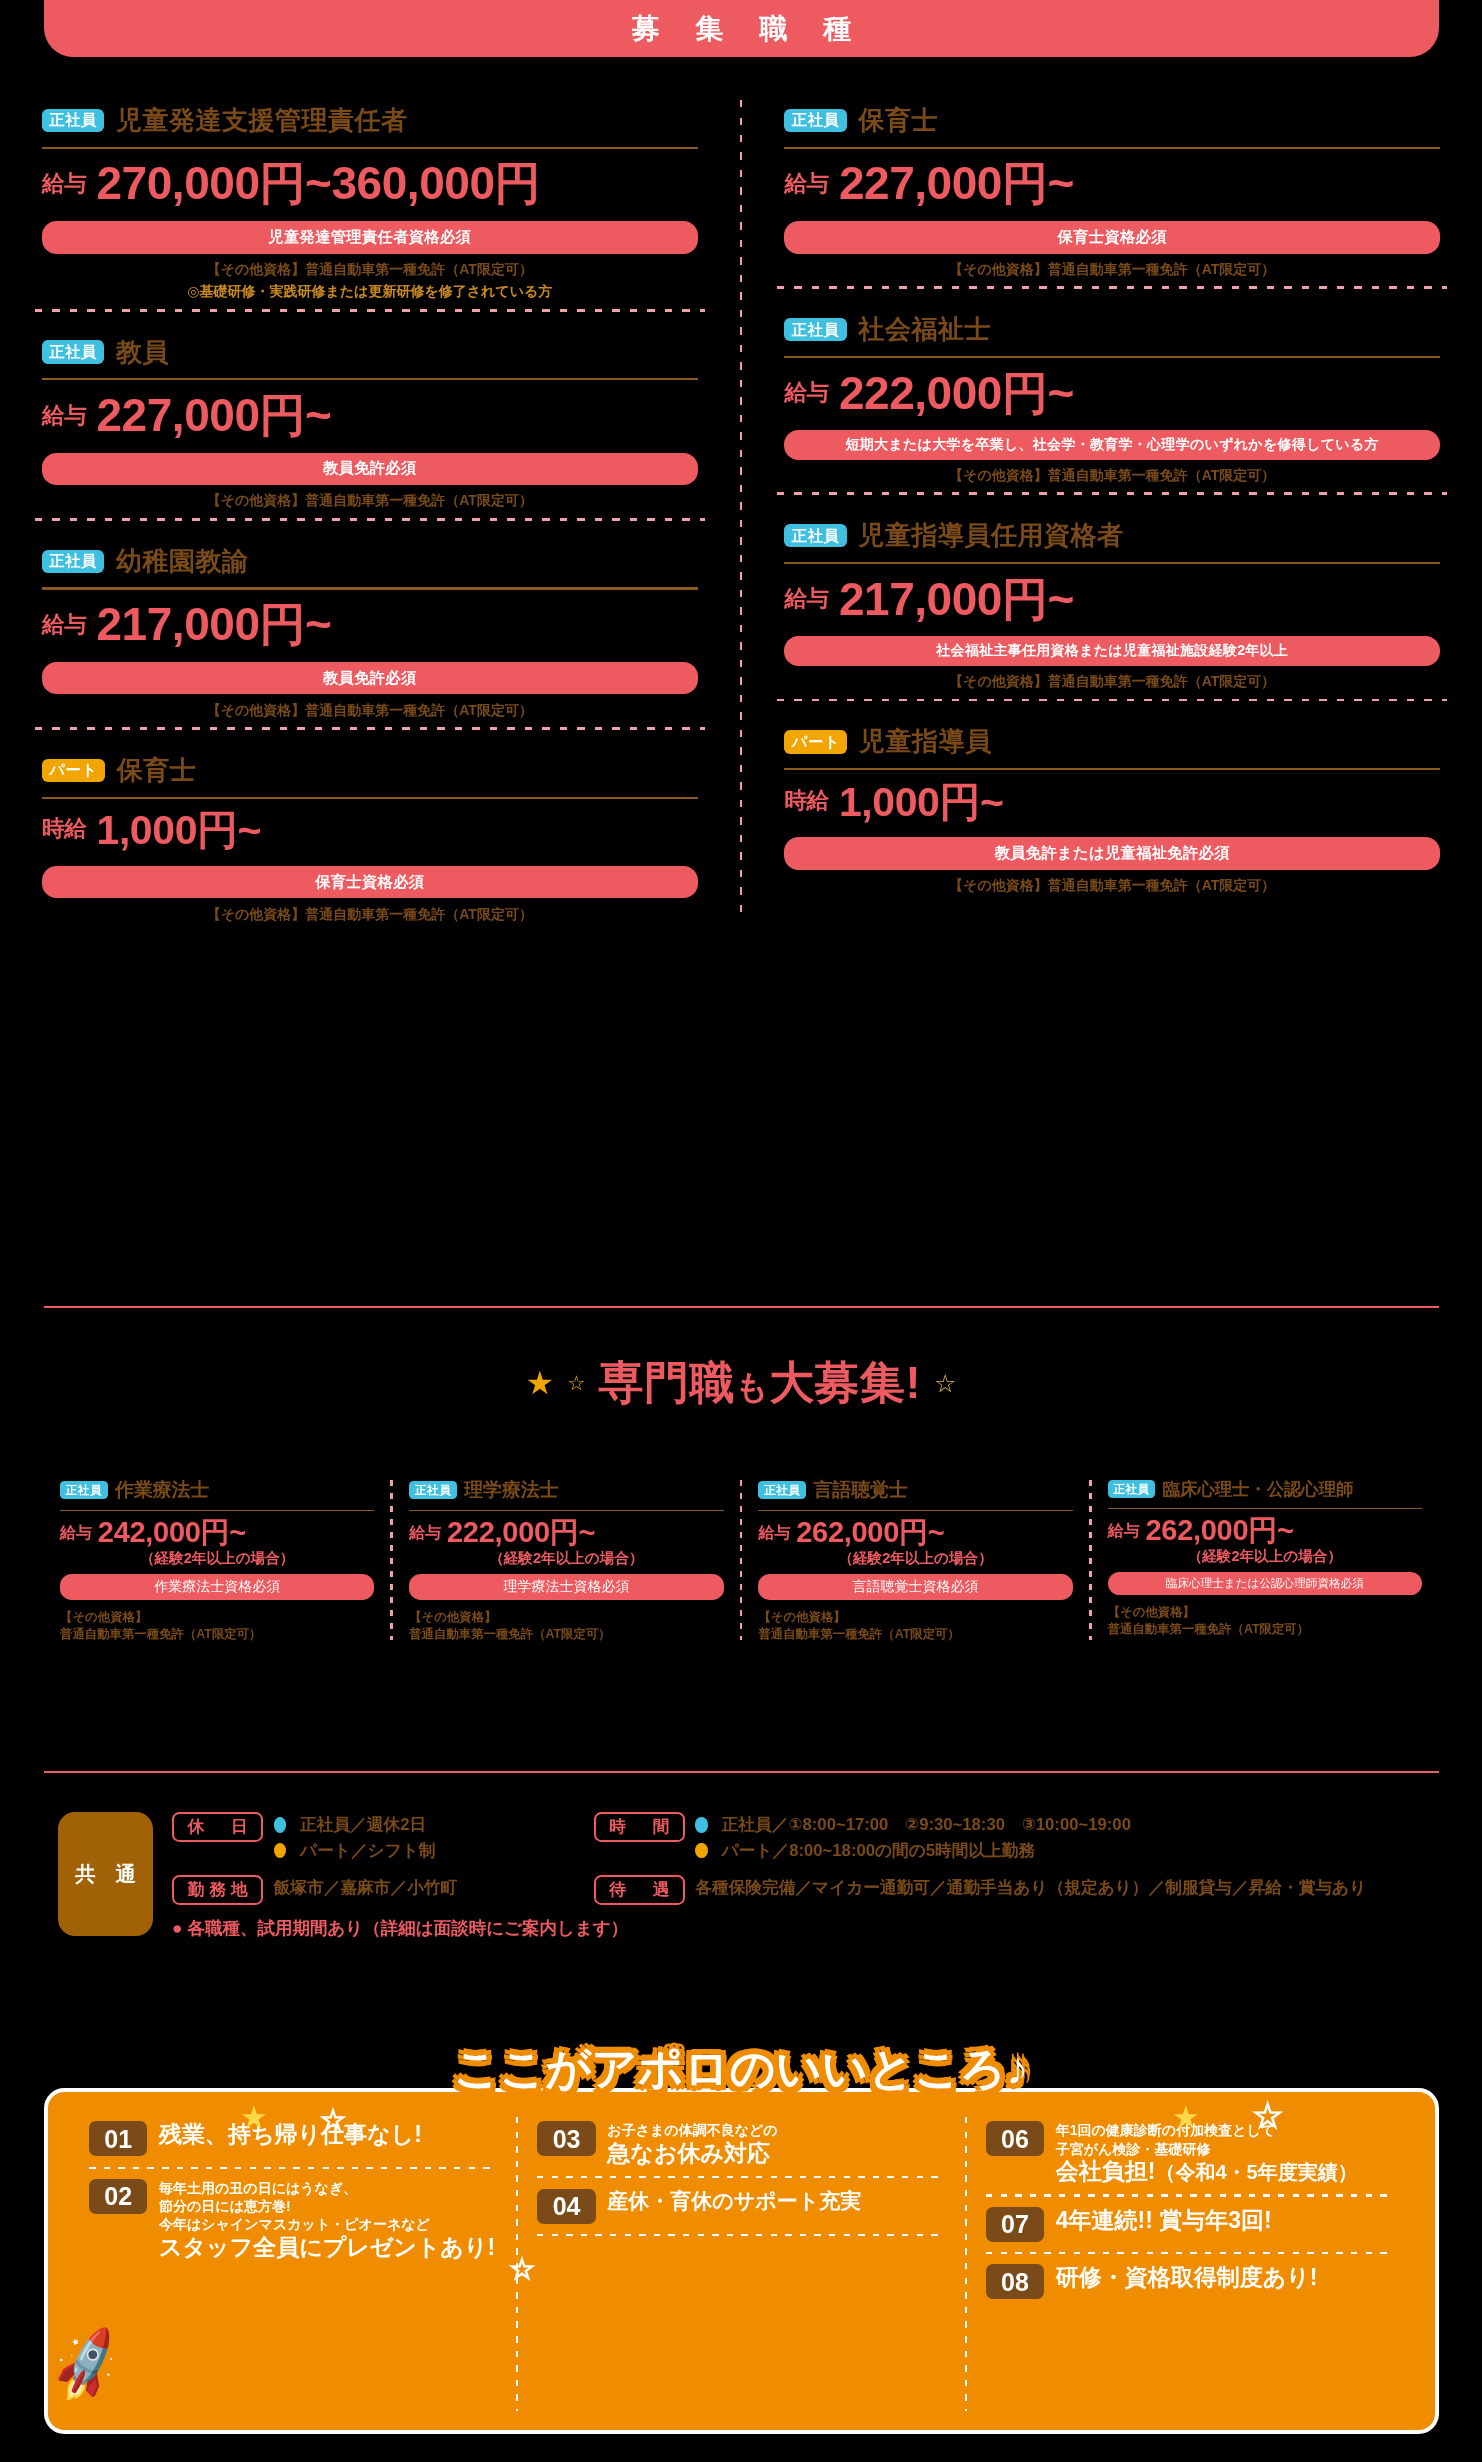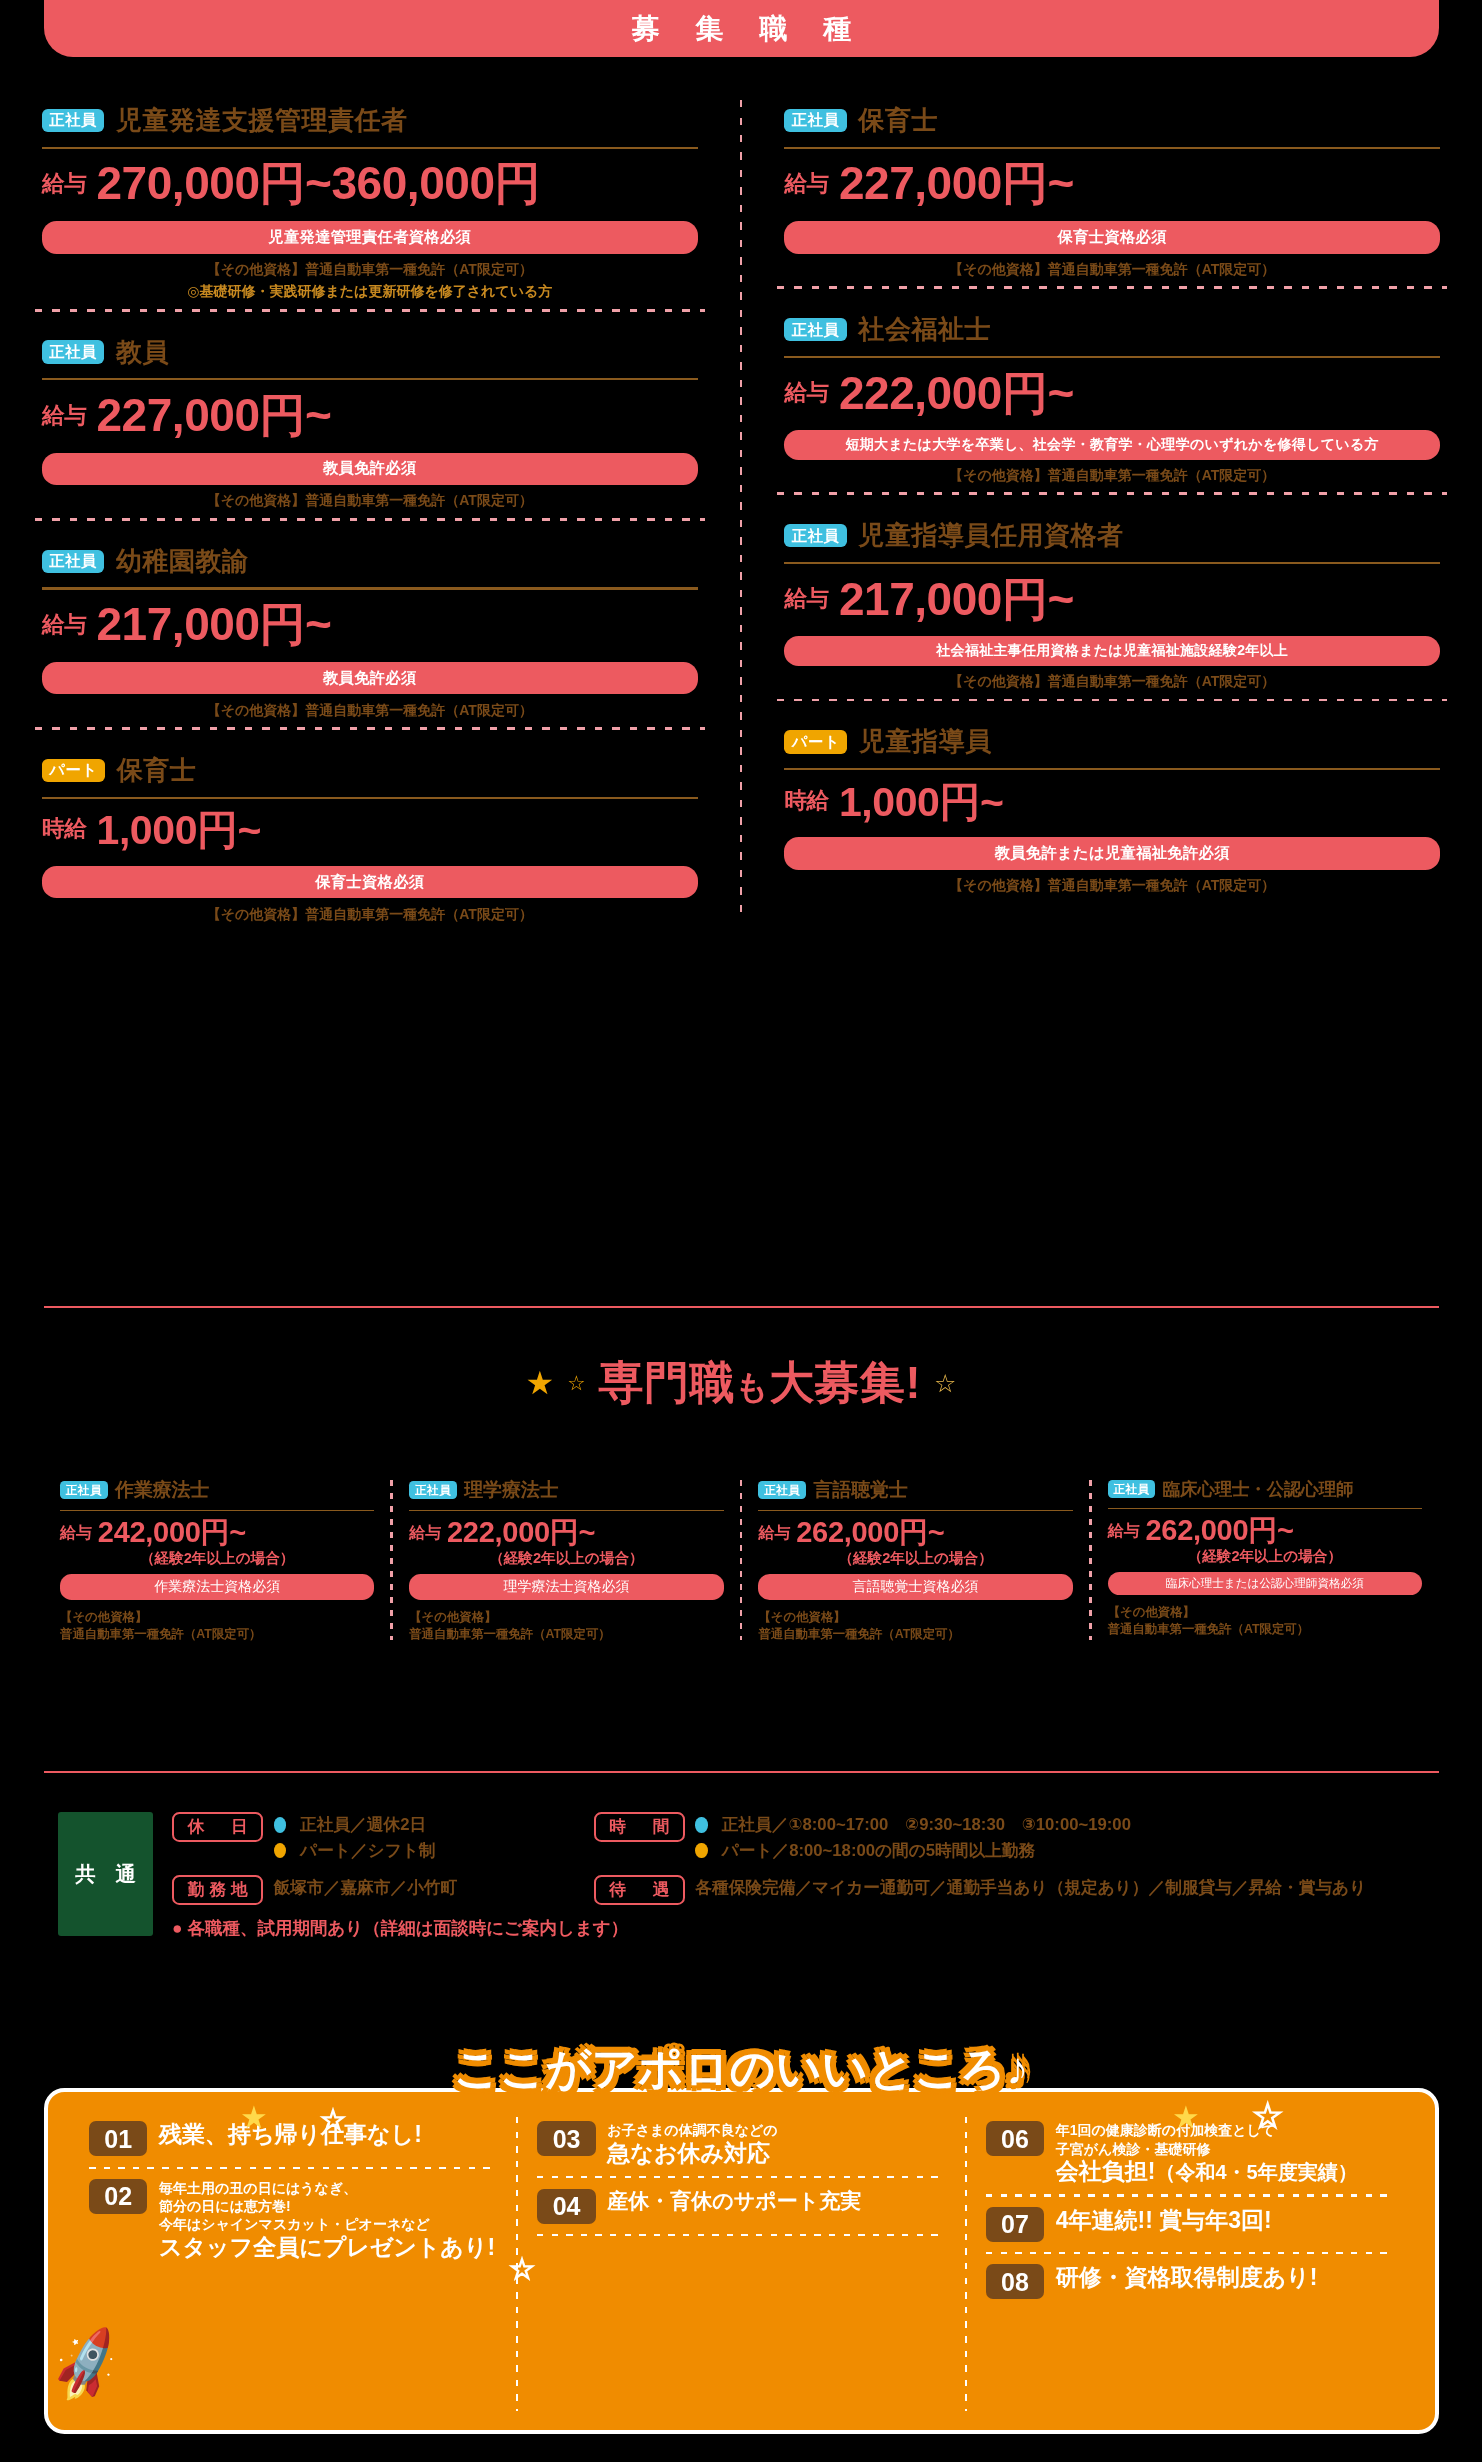--- a/index.html
+++ b/index.html
@@ -118,21 +118,21 @@
   .rule-red2{
     position:absolute;left:44px;top:1771px;width:1395px;height:2.2px;background:#ed5a60;
   }
 
   
   .common{
     position:absolute;left:58px;top:1812px;width:1383px;
     display:flex;align-items:flex-start;gap:19px;
   }
   .common-badge{
-    width:95px;height:124px;background:#14532d;border-radius:3px;
+    width:95px;height:124px;background:#a16207;border-radius:17px;
     display:flex;align-items:center;justify-content:center;
     font-size:20.4px;font-weight:bold;letter-spacing:.35em;text-indent:.35em;color:#fff;
     flex:0 0 auto;
   }
   .common-body{flex:1;}
   .common-row{display:flex;gap:14.6px;margin-bottom:11.6px;}
   .common-cell{display:flex;gap:10.2px;align-items:flex-start;}
   .common-cell.w1{width:407px;}
   .common-cell.w2{flex:1;}
   .boxlabel{

